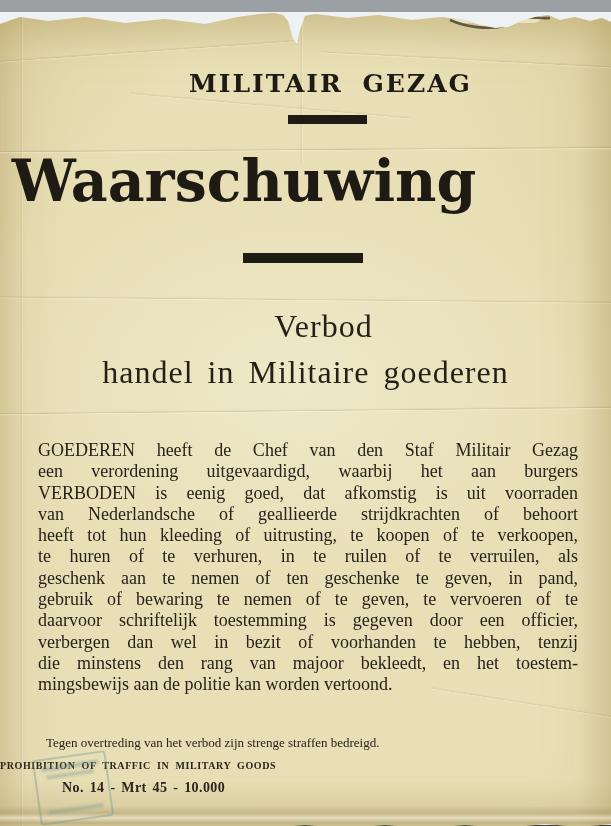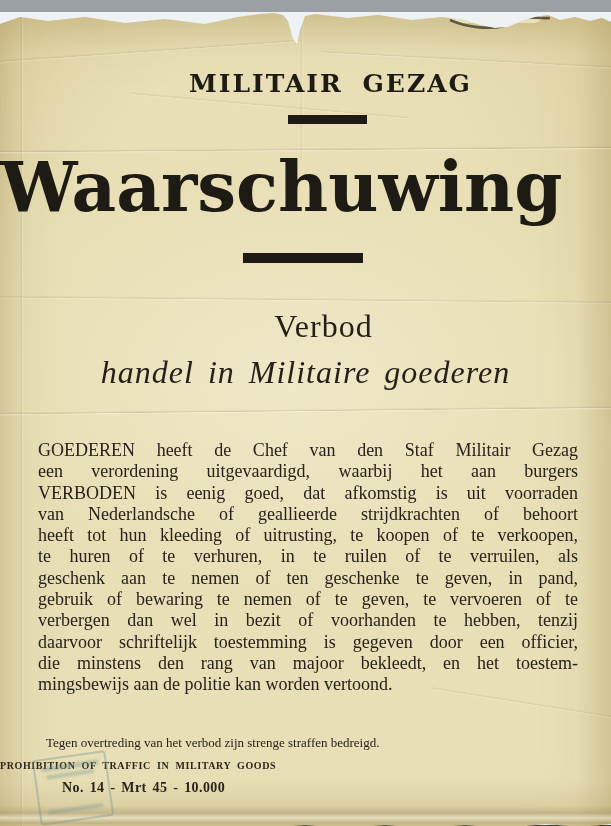--- a/index.html
+++ b/index.html
@@ -40,31 +40,31 @@
   .topfold-highlight{position:absolute;left:448px;top:0px;width:96px;height:11px;background:rgba(246,241,214,.65);border-radius:0 0 12px 12px;}
   .topfold-svg{position:absolute;left:446px;top:0px;}
   .header-title{
     position:absolute;left:25px;top:57px;width:611px;text-align:center;
     font-family:"DejaVu Serif", serif;font-weight:bold;font-size:25px;
     letter-spacing:2px;word-spacing:9px;color:#1e1a14;
   }
   .header-rule{position:absolute;left:288px;top:103px;width:79px;height:9px;background:#1e1a14;}
   .main-title{
     position:absolute;left:0;top:139px;width:488px;text-align:center;
-    font-family:"DejaVu Serif", serif;font-weight:bold;font-size:69px;line-height:1.05;
+    font-family:"DejaVu Serif", serif;font-weight:bold;font-size:57px;line-height:1.05;
     letter-spacing:0px;color:#1e1a14;
   }
   .title-rule{position:absolute;left:243px;top:241px;width:120px;height:10px;background:#1e1a14;}
   .subtitle1{
     position:absolute;left:18px;top:296px;width:611px;text-align:center;
     font-size:32px;letter-spacing:1px;color:#241f18;
   }
   .subtitle2{
     position:absolute;left:0;top:342px;width:611px;text-align:center;
-    font-size:32px;letter-spacing:1px;word-spacing:5px;color:#241f18;font-style:italic;
+    font-size:32px;letter-spacing:1px;word-spacing:5px;color:#241f18;
   }
   .body-block{position:absolute;left:38px;top:428px;width:540px;color:#27221b;}
   .body-line{
     font-size:18px;line-height:21.3px;
     text-align:justify;text-align-last:justify;white-space:normal;
   }
   .body-line.first{text-indent:34px;}
   .body-line.last{text-align-last:left;font-family:Liberation Serif, serif;}
   .closing-line{
     position:absolute;left:46px;top:723px;width:520px;text-align:left;
@@ -125,22 +125,22 @@
 
     <div class="body-block">
       <div class="body-line">GOEDEREN heeft de Chef van den Staf Militair Gezag</div>
       <div class="body-line">een verordening uitgevaardigd, waarbij het aan burgers</div>
       <div class="body-line">VERBODEN is eenig goed, dat afkomstig is uit voorraden</div>
       <div class="body-line">van Nederlandsche of geallieerde strijdkrachten of behoort</div>
       <div class="body-line">heeft tot hun kleeding of uitrusting, te koopen of te verkoopen,</div>
       <div class="body-line">te huren of te verhuren, in te ruilen of te verruilen, als</div>
       <div class="body-line">geschenk aan te nemen of ten geschenke te geven, in pand,</div>
       <div class="body-line">gebruik of bewaring te nemen of te geven, te vervoeren of te</div>
+      <div class="body-line">daarvoor schriftelijk toestemming is gegeven door een officier,</div>
       <div class="body-line">verbergen dan wel in bezit of voorhanden te hebben, tenzij</div>
-      <div class="body-line">daarvoor schriftelijk toestemming is gegeven door een officier,</div>
       <div class="body-line">die minstens den rang van majoor bekleedt, en het toestem-</div>
       <div class="body-line last">mingsbewijs aan de politie kan worden vertoond.</div>
     </div>
 
     <div class="closing-line">Tegen overtreding van het verbod zijn strenge straffen bedreigd.</div>
     <div class="translation-line">PROHIBITION OF TRAFFIC IN MILITARY GOODS</div>
     <div class="print-code">No. 14 - Mrt 45 - 10.000</div>
 
     <div class="ink-stamp">
       <div class="stamp-line l1"></div>

